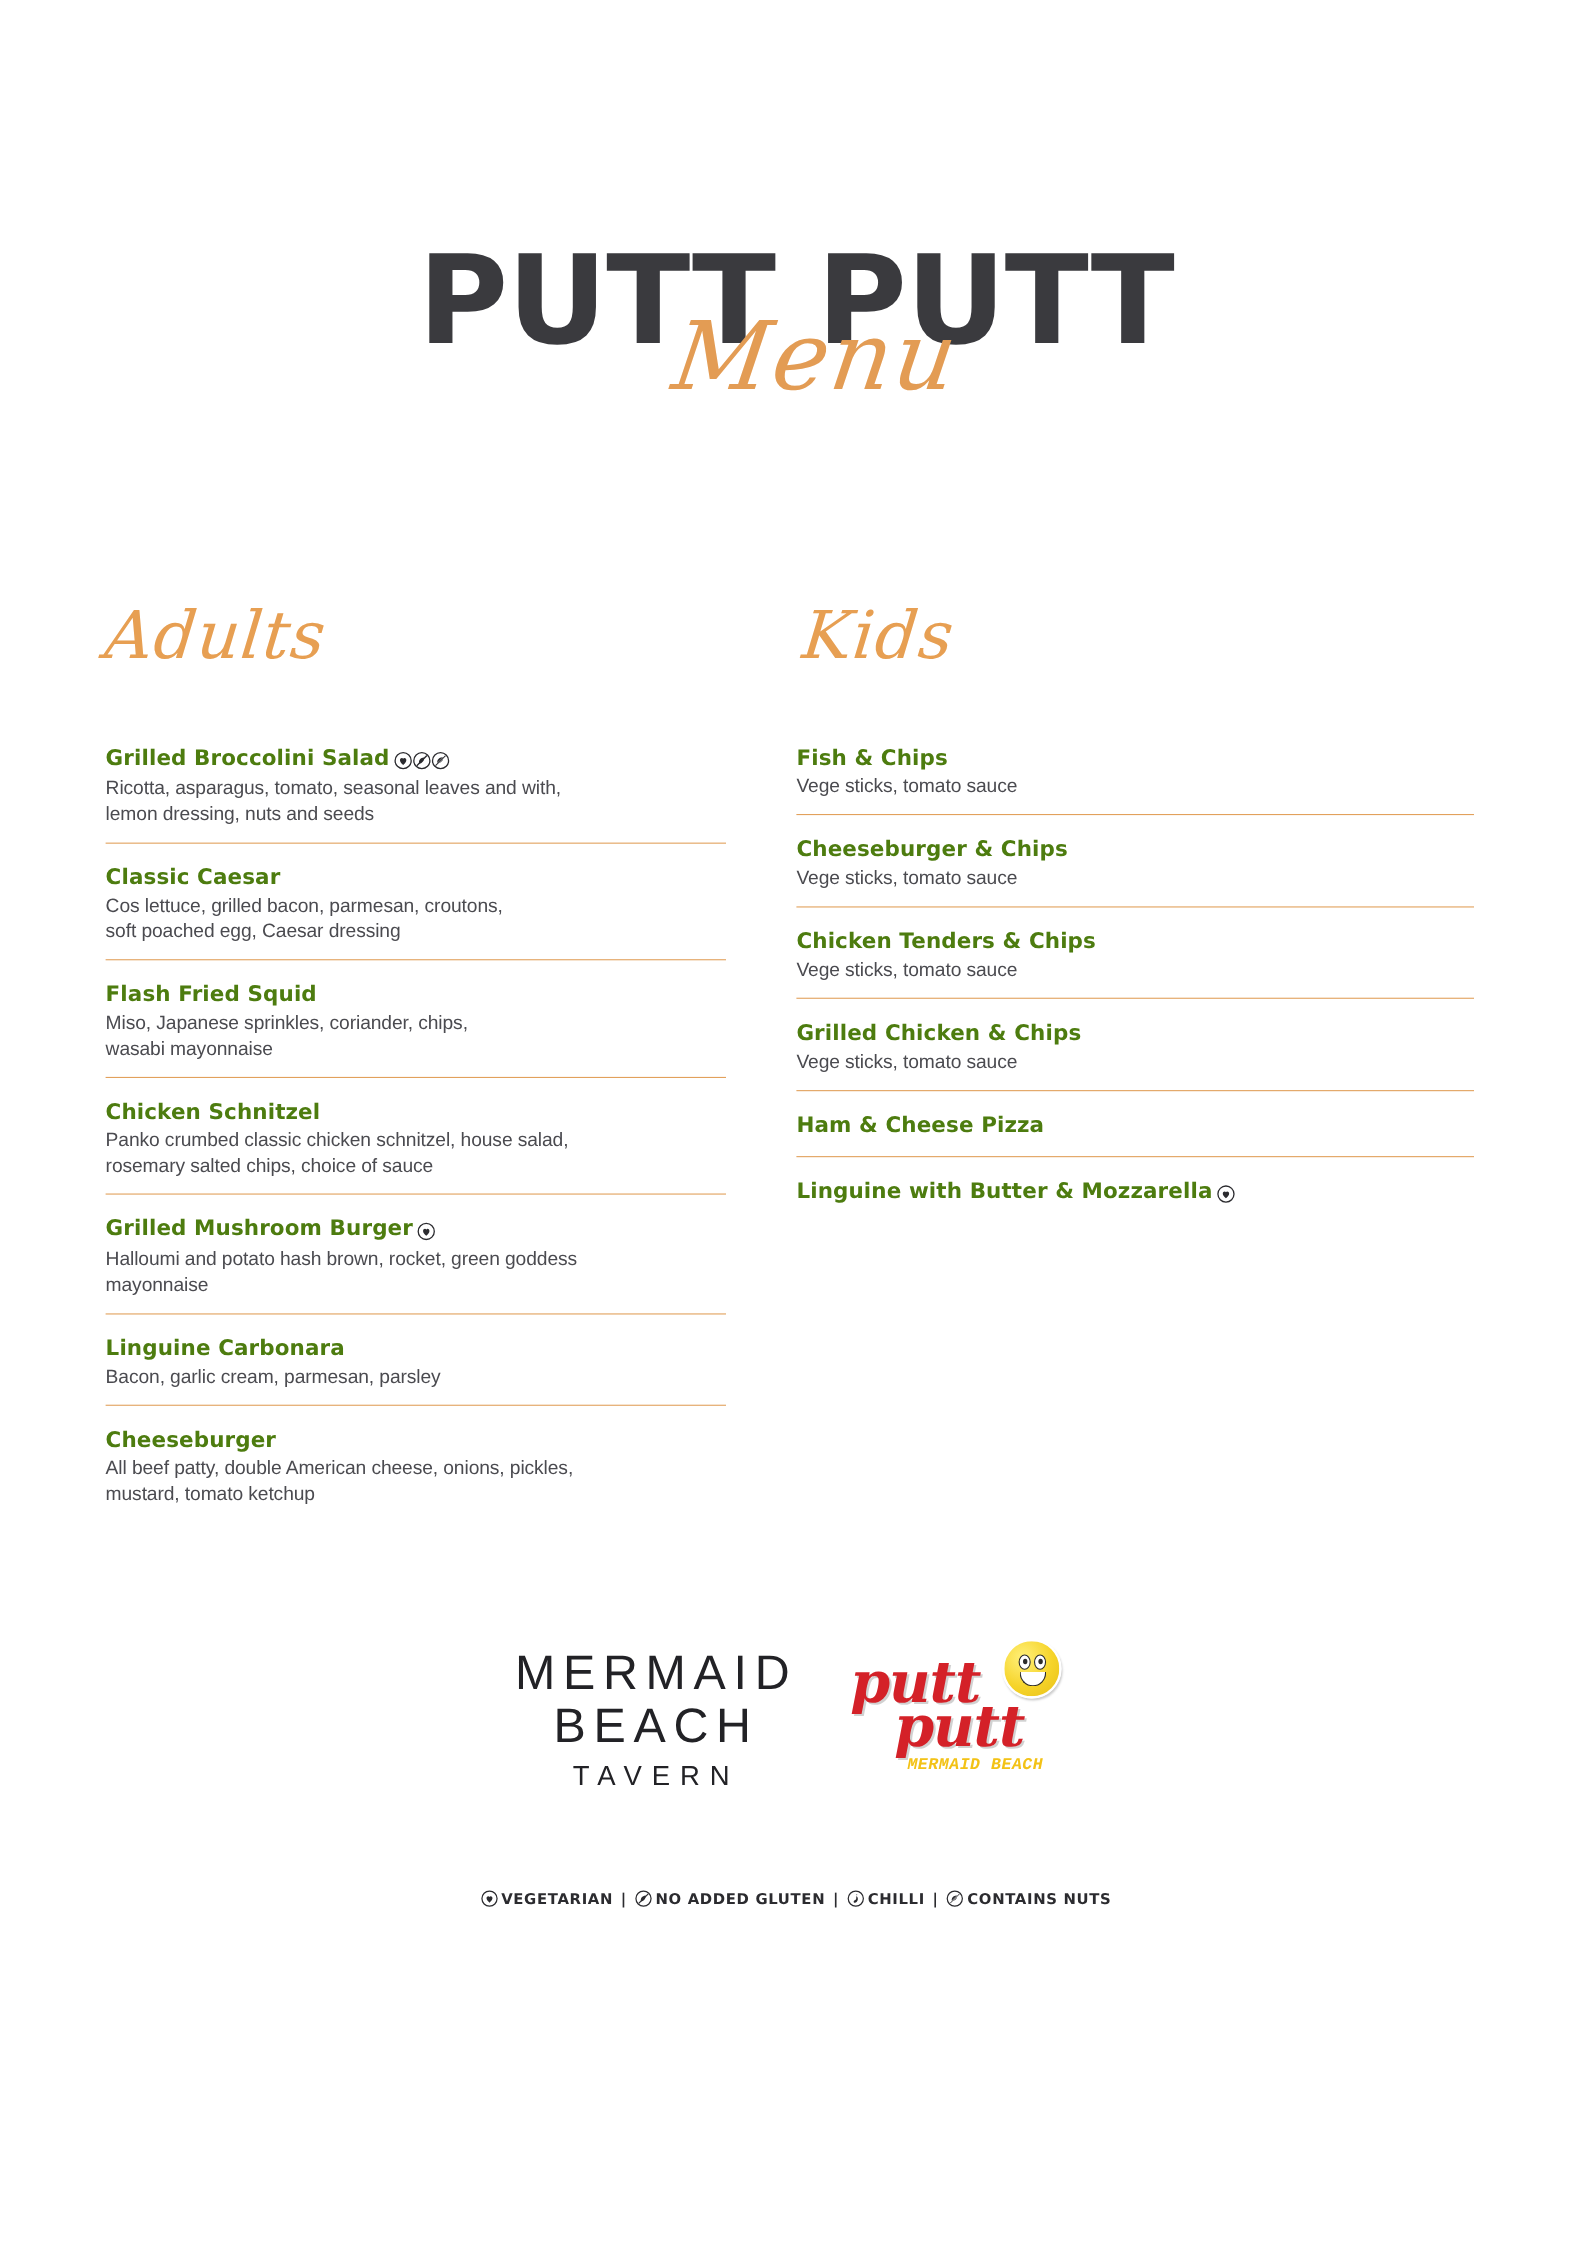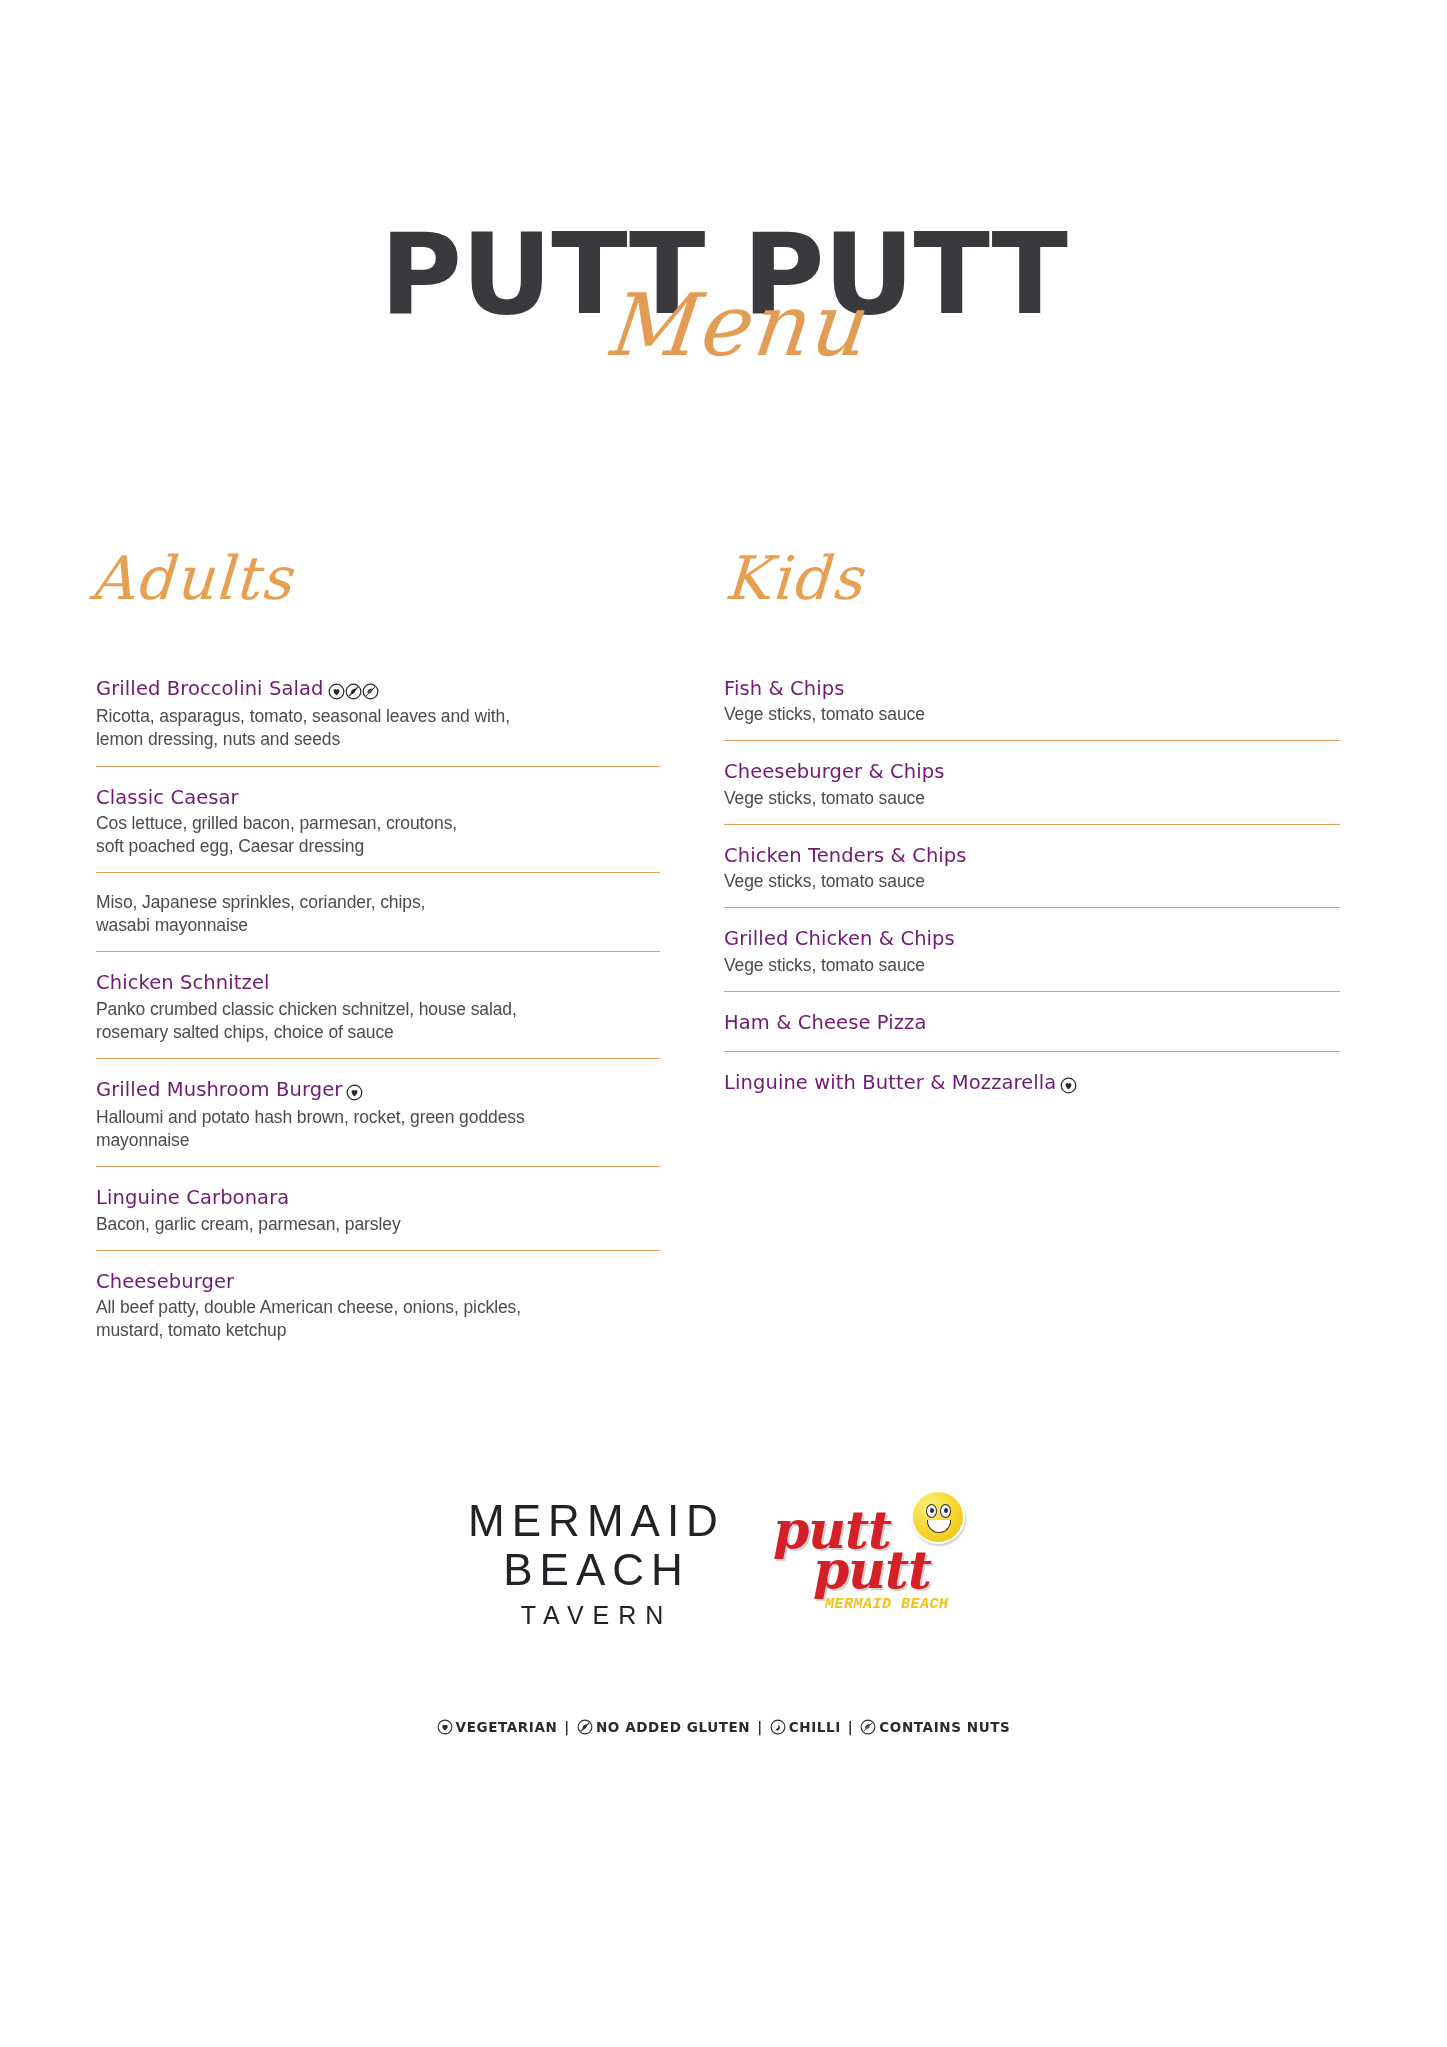--- a/index.html
+++ b/index.html
@@ -88,23 +88,23 @@
 
   .item {
     padding: 0 0 14px 0;
     border-bottom: 1.6px solid #e2a15c;
     margin-bottom: 18px;
   }
   .item.last { border-bottom: none; }
 
   .item-name {
     font-family: "DejaVu Sans", sans-serif;
-    font-weight: normal;
+    font-weight: bold;
     font-size: 19.5px;
-    color: #701a75;
+    color: #4d7c0f;
     line-height: 1.3;
     margin: 0 0 2px 0;
     letter-spacing: 0.1px;
     display: block;
   }
   .item-desc {
     font-family: "Liberation Sans", sans-serif;
     font-weight: normal;
     font-size: 17.5px;
     color: #4b4b50;
@@ -280,20 +280,21 @@
                 </svg></span></span></span>
           <span class="item-desc">Ricotta, asparagus, tomato, seasonal leaves and with,
 lemon dressing, nuts and seeds</span>
         </li>
         <li class="item">
           <span class="item-name">Classic Caesar</span>
           <span class="item-desc">Cos lettuce, grilled bacon, parmesan, croutons,
 soft poached egg, Caesar dressing</span>
         </li>
         <li class="item">
+          <span class="item-name">Flash Fried Squid</span>
           <span class="item-desc">Miso, Japanese sprinkles, coriander, chips,
 wasabi mayonnaise</span>
         </li>
         <li class="item">
           <span class="item-name">Chicken Schnitzel</span>
           <span class="item-desc">Panko crumbed classic chicken schnitzel, house salad,
 rosemary salted chips, choice of sauce</span>
         </li>
         <li class="item">
           <span class="item-name">Grilled Mushroom Burger<span class="icons"><span class="dicon"><svg xmlns="http://www.w3.org/2000/svg" viewBox="0 0 20 20">

